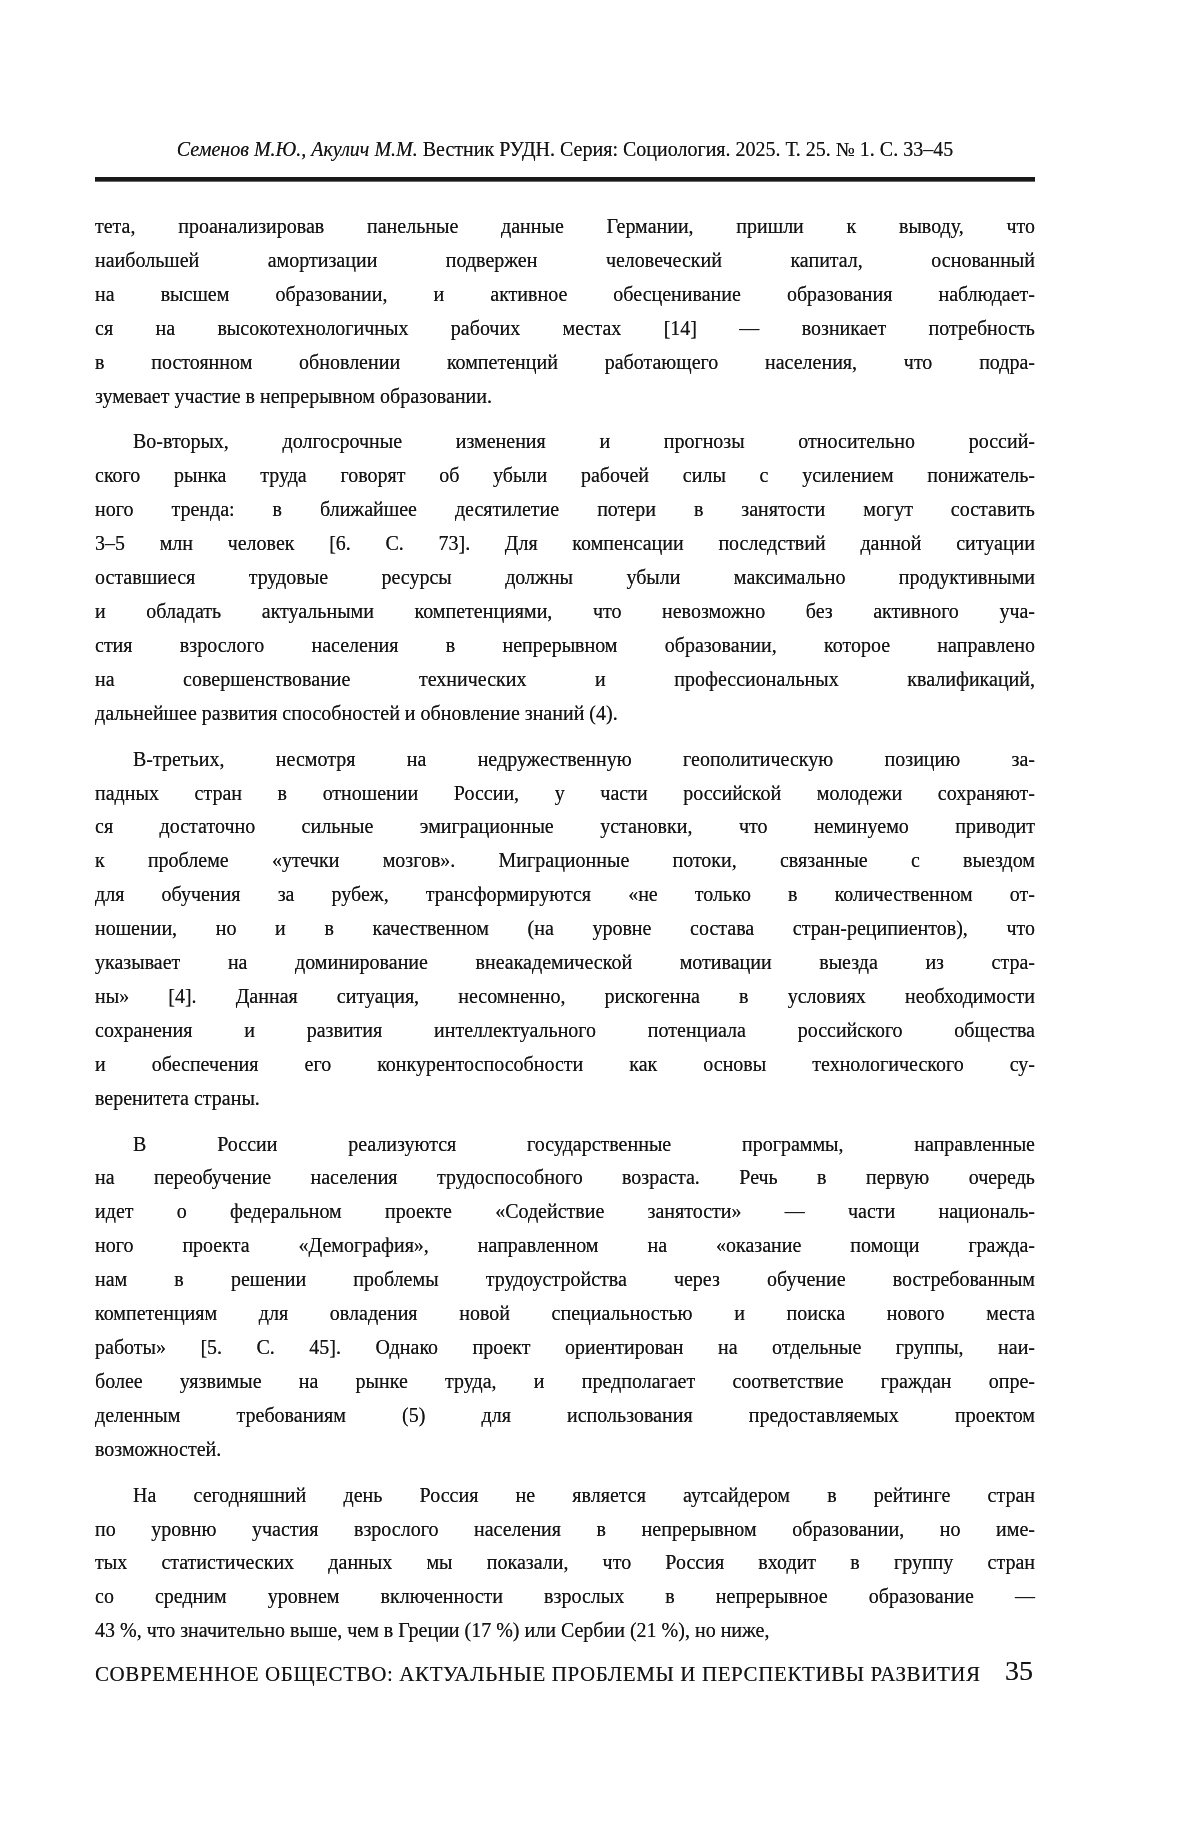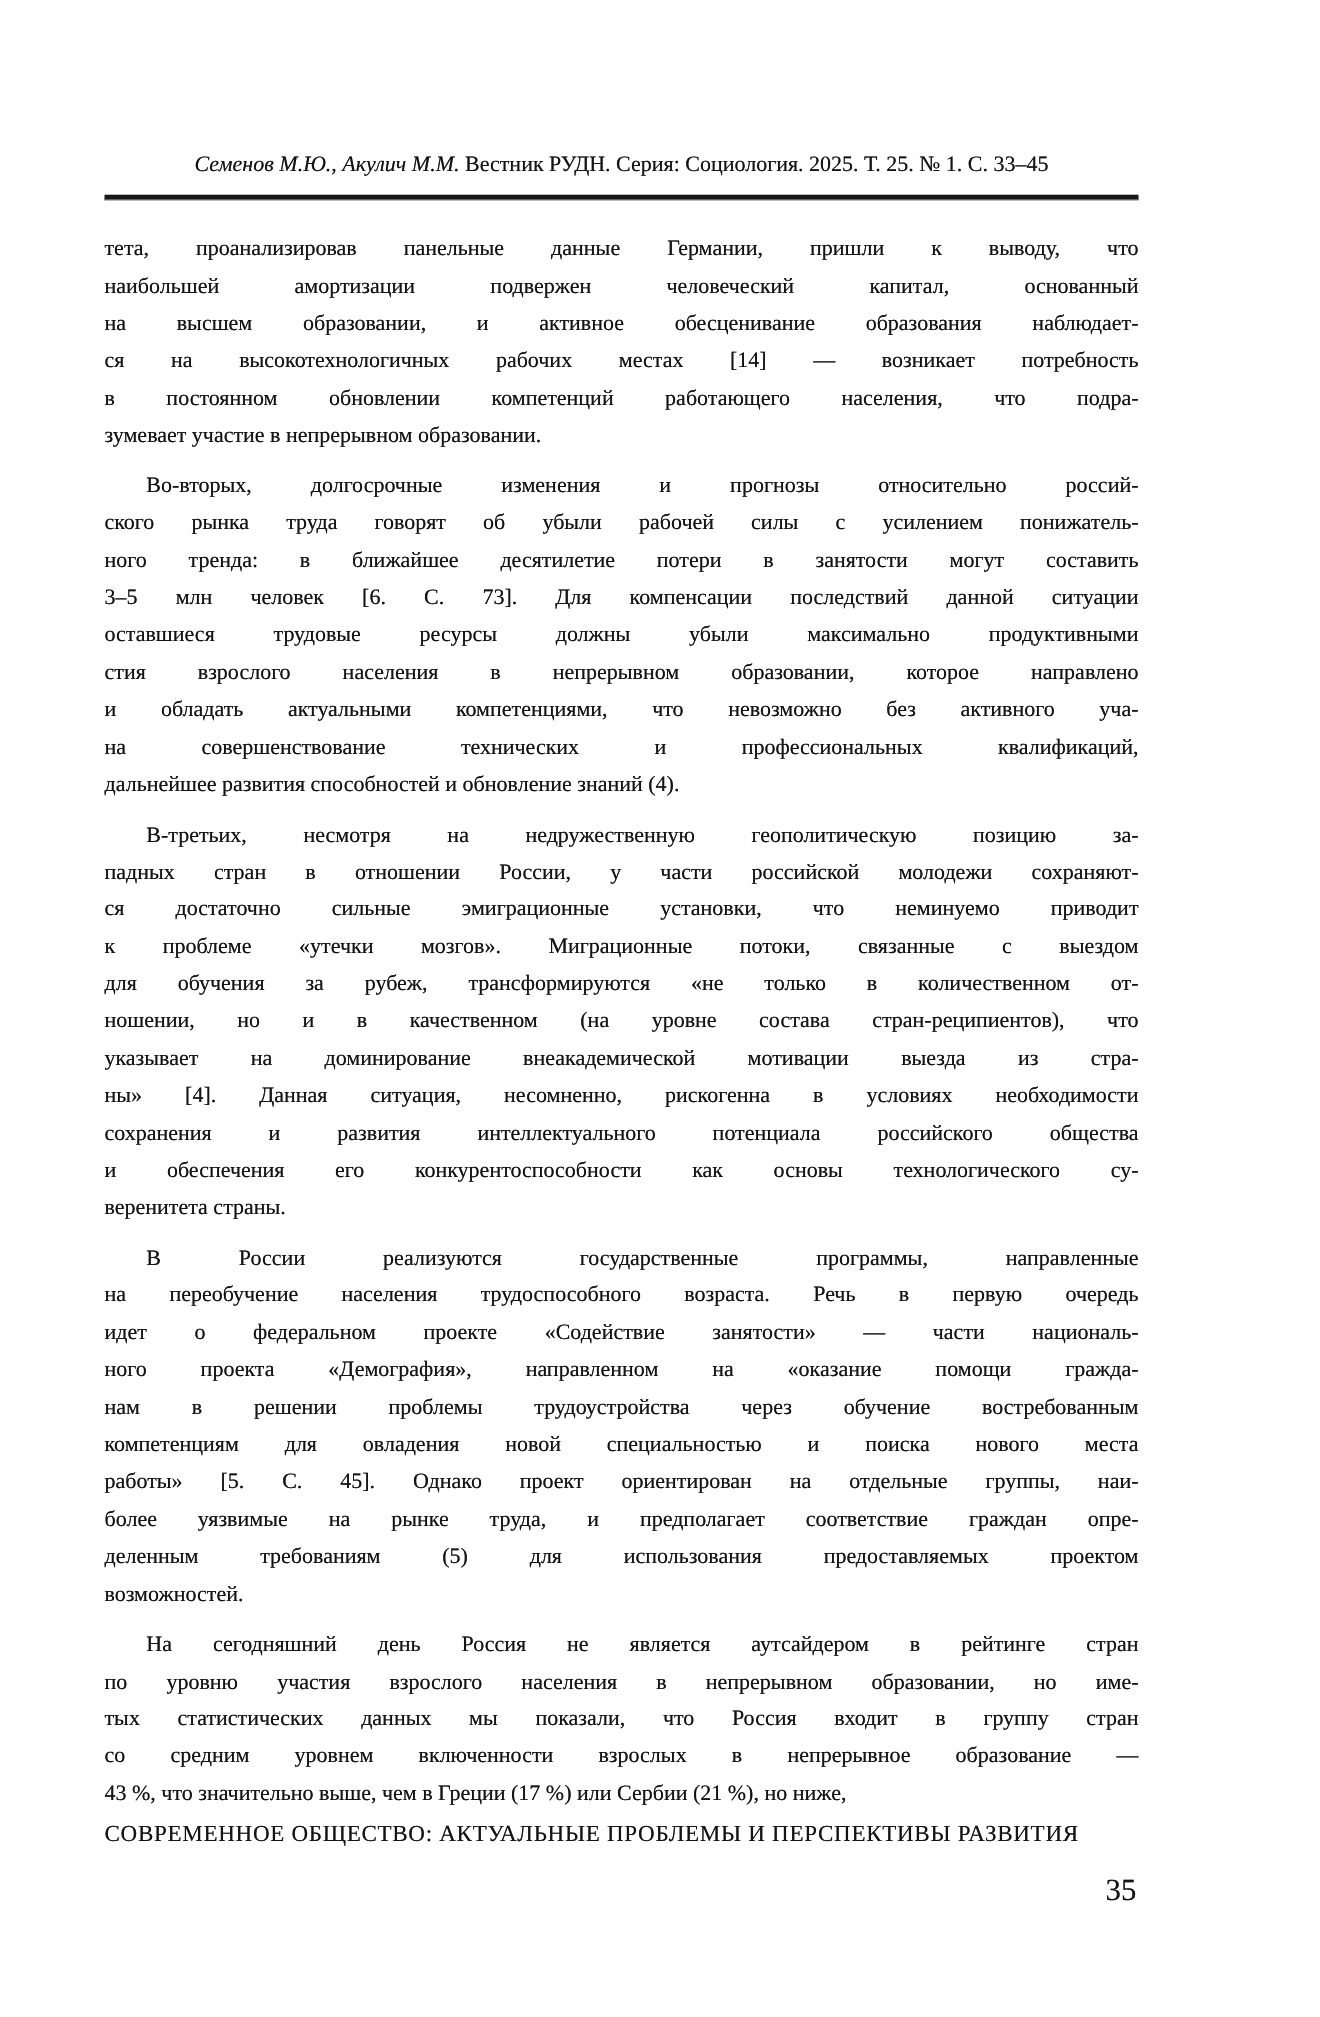--- a/index.html
+++ b/index.html
@@ -57,32 +57,31 @@
     text-indent: 38px;
     margin-top: 12px;
   }
   .running-footer {
     position: absolute;
     top: 1655px;
     left: 95px;
     width: 940px;
     display: flex;
     justify-content: space-between;
-    align-items: flex-start;
+    align-items: flex-end;
     text-shadow: 0 0 0.4px rgba(0,0,0,0.6);
   }
   .running-footer .section-title {
     font-size: 21px;
     letter-spacing: 0.6px;
     white-space: nowrap;
   }
   .running-footer .page-number {
     font-size: 28px;
     padding-right: 2px;
-    margin-top: 48px;
   }
 </style>
 </head>
 <body>
 
 <div class="running-header">
   <span class="authors">Семенов М.Ю., Акулич М.М.</span><span> Вестник РУДН. Серия: Социология. 2025. Т. 25. № 1. С. 33–45</span>
 </div>
 
 <div class="header-rule"></div>
@@ -92,22 +91,22 @@
     <div class="line">наибольшей амортизации подвержен человеческий капитал, основанный</div>
     <div class="line">на высшем образовании, и активное обесценивание образования наблюдает-</div>
     <div class="line">ся на высокотехнологичных рабочих местах [14] — возникает потребность</div>
     <div class="line">в постоянном обновлении компетенций работающего населения, что подра-</div>
     <div class="line last">зумевает участие в непрерывном образовании.</div>
     <div class="line indent">Во-вторых, долгосрочные изменения и прогнозы относительно россий-</div>
     <div class="line">ского рынка труда говорят об убыли рабочей силы с усилением понижатель-</div>
     <div class="line">ного тренда: в ближайшее десятилетие потери в занятости могут составить</div>
     <div class="line">3–5 млн человек [6. С. 73]. Для компенсации последствий данной ситуации</div>
     <div class="line">оставшиеся трудовые ресурсы должны убыли максимально продуктивными</div>
+    <div class="line">и обладать актуальными компетенциями, что невозможно без активного уча-</div>
     <div class="line">стия взрослого населения в непрерывном образовании, которое направлено</div>
-    <div class="line">и обладать актуальными компетенциями, что невозможно без активного уча-</div>
     <div class="line">на совершенствование технических и профессиональных квалификаций,</div>
     <div class="line last">дальнейшее развития способностей и обновление знаний (4).</div>
     <div class="line indent">В-третьих, несмотря на недружественную геополитическую позицию за-</div>
     <div class="line">падных стран в отношении России, у части российской молодежи сохраняют-</div>
     <div class="line">ся достаточно сильные эмиграционные установки, что неминуемо приводит</div>
     <div class="line">к проблеме «утечки мозгов». Миграционные потоки, связанные с выездом</div>
     <div class="line">для обучения за рубеж, трансформируются «не только в количественном от-</div>
     <div class="line">ношении, но и в качественном (на уровне состава стран-реципиентов), что</div>
     <div class="line">указывает на доминирование внеакадемической мотивации выезда из стра-</div>
     <div class="line">ны» [4]. Данная ситуация, несомненно, рискогенна в условиях необходимости</div>

